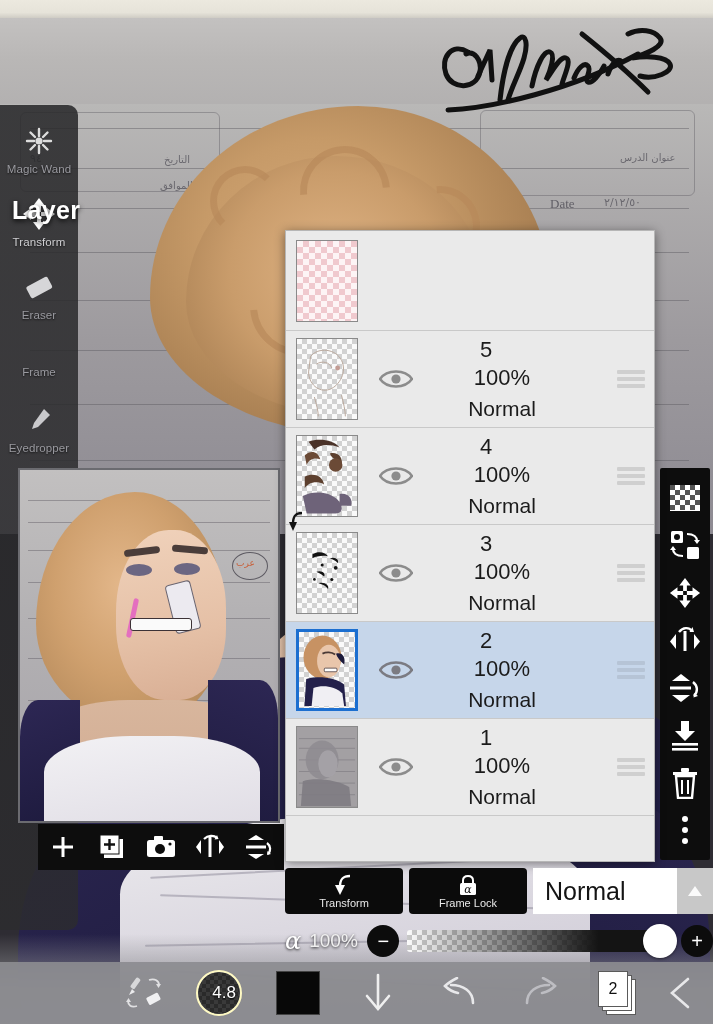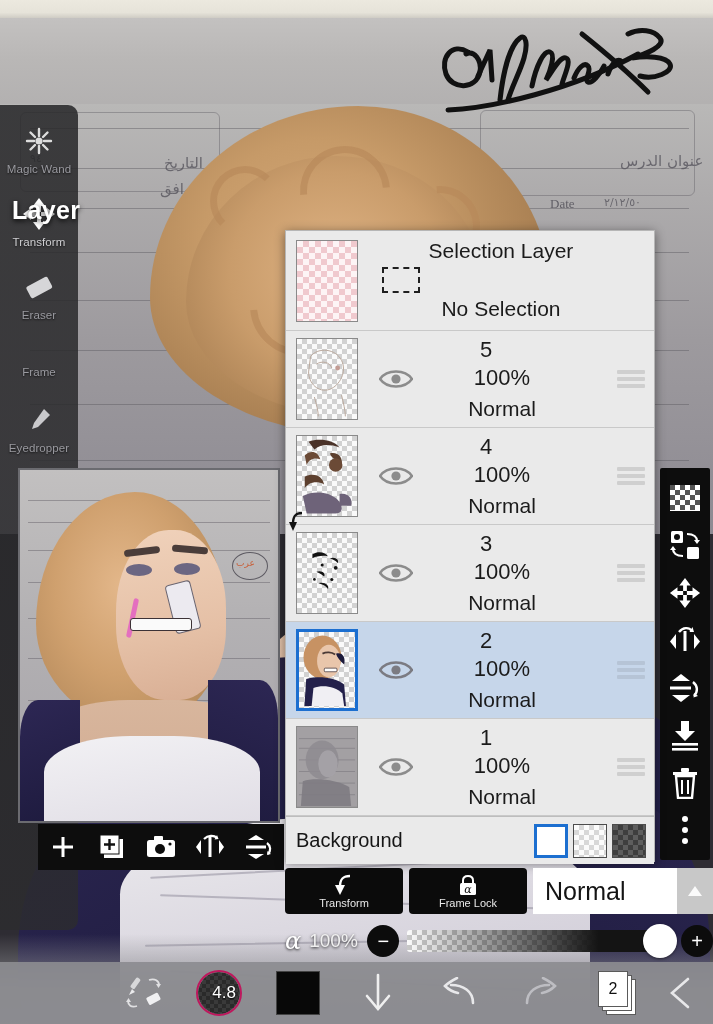--- a/index.html
+++ b/index.html
@@ -26,21 +26,21 @@
   }
   .notebook .rule {
     position: absolute; left: 30px; right: 24px; height: 1px;
     background: rgba(90,88,96,.45);
   }
   .notebook .boxline {
     position: absolute; border: 1px solid rgba(90,88,96,.40); border-radius: 6px;
   }
   .ar-txt {
     position: absolute; color: #5a5860; font-family: "DejaVu Sans", sans-serif;
-    font-size: 15px; opacity: .82; white-space: nowrap;
+    font-size: 10px; opacity: .82; white-space: nowrap;
   }
   .en-txt {
     position: absolute; color: #53515a; font-family: "Liberation Serif", serif;
     font-size: 13px; opacity: .85; white-space: nowrap;
   }
   .signature {
     position: absolute; left: 432px; top: 14px; width: 248px; height: 100px;
     pointer-events: none;
   }
 
@@ -319,21 +319,21 @@
     border-radius: 50%; background: #fff; box-shadow: 0 1px 3px rgba(0,0,0,.5);
   }
 
   
   .bottom-bar {
     position: absolute; left: 0; bottom: 0; width: 713px; height: 62px;
     background: rgba(140,140,144,.92); display: flex; align-items: center;
   }
   .bb-item { flex: 0 0 auto; display: flex; align-items: center; justify-content: center; }
   .brush-size {
-    width: 46px; height: 46px; border-radius: 50%; border: 2px solid #be185d;
+    width: 46px; height: 46px; border-radius: 50%; border: 2px solid #fef9c3;
     display: flex; align-items: center; justify-content: flex-end;
     padding-right: 4px; color: #fff; font-size: 17px; position: relative; overflow: hidden;
   }
   .brush-size .bs-checker {
     position: absolute; inset: 0; border-radius: 50%;
     background-image:
       linear-gradient(45deg,#3a3a3a 25%,transparent 25%,transparent 75%,#3a3a3a 75%),
       linear-gradient(45deg,#3a3a3a 25%,transparent 25%,transparent 75%,#3a3a3a 75%);
     background-size: 8px 8px; background-position: 0 0, 4px 4px; background-color: #2a2a2a;
   }
@@ -641,25 +641,20 @@
   </div>
 
   <div class="layer-panel">
 
     <div class="lp-row selrow">
       <div class="lp-thumb-cell">
         <div class="lp-thumb">
           <div class="checker-pink"></div>
         </div>
       </div>
-      <div class="lp-info">
-        <div class="sel-marquee"></div>
-        <div class="sel-title">Selection Layer</div>
-        <div class="sel-none">No Selection</div>
-      </div>
     </div>
 
     <div class="lp-row">
       <div class="lp-thumb-cell">
         <div class="lp-thumb">
           <div class="checker-gray"></div>
           <svg style="position:absolute;inset:0" viewBox="0 0 62 82">
             <g fill="none" stroke="#b9a79a" stroke-width="1">
               <path d="M14 18 C22 8, 40 10, 46 22 C52 34, 44 48, 34 52 C22 56, 12 46, 12 34 Z"></path>
               <path d="M20 26 C26 22, 34 24, 36 30"></path>
@@ -829,28 +824,20 @@
       </div>
       <div class="lp-handle-cell">
         <div>
           <div class="handle-bar"></div>
             <div class="handle-bar"></div>
             <div class="handle-bar"></div>
         </div>
       </div>
     </div>
 
-    <div class="bg-row">
-      <div class="bg-label">Background</div>
-      <div class="bg-swatches">
-        <div class="bg-sw sw-white sel"></div>
-        <div class="bg-sw sw-check"></div>
-        <div class="bg-sw sw-dark"></div>
-      </div>
-    </div>
   </div>
 
   <div class="mode-bar">
     <div class="mode-btn">
       <span>
         <svg width="22" height="22" viewBox="0 0 22 22">
           <path d="M17 2 C9 2, 7 6, 7 13" fill="none" stroke="#fff" stroke-width="2.4"></path>
           <path d="M2 11 L7 21 L12 11 Z" fill="#fff"></path>
         </svg>
       </span>

